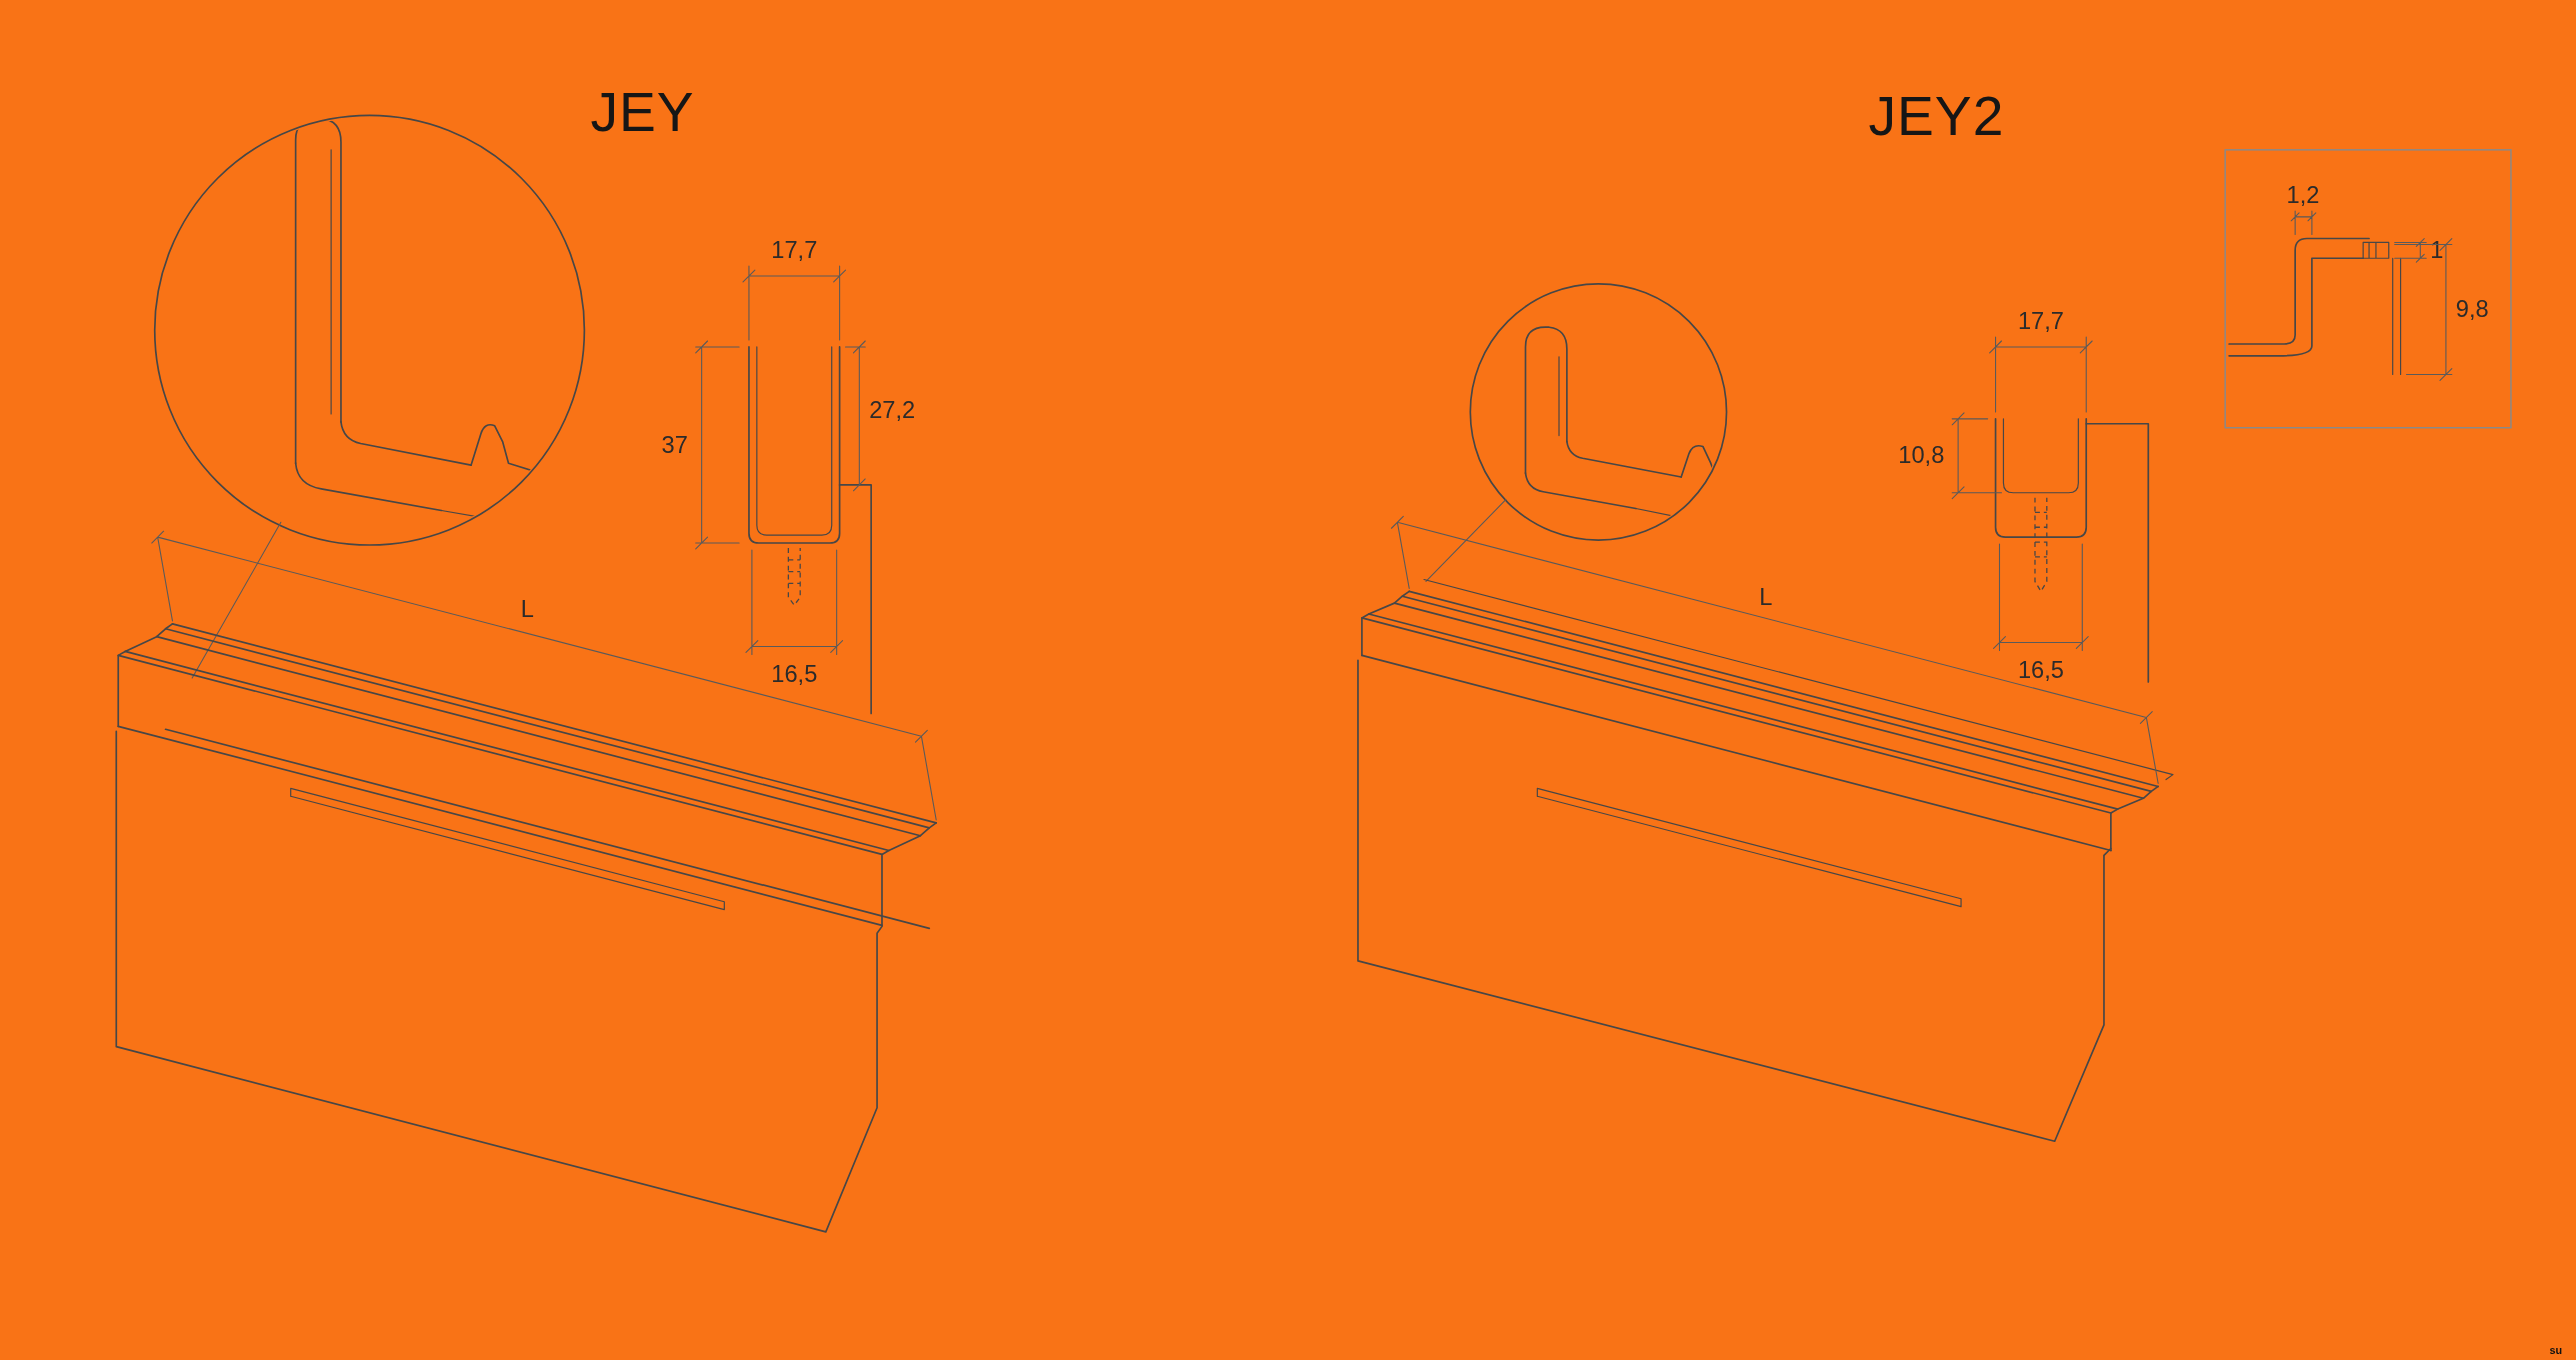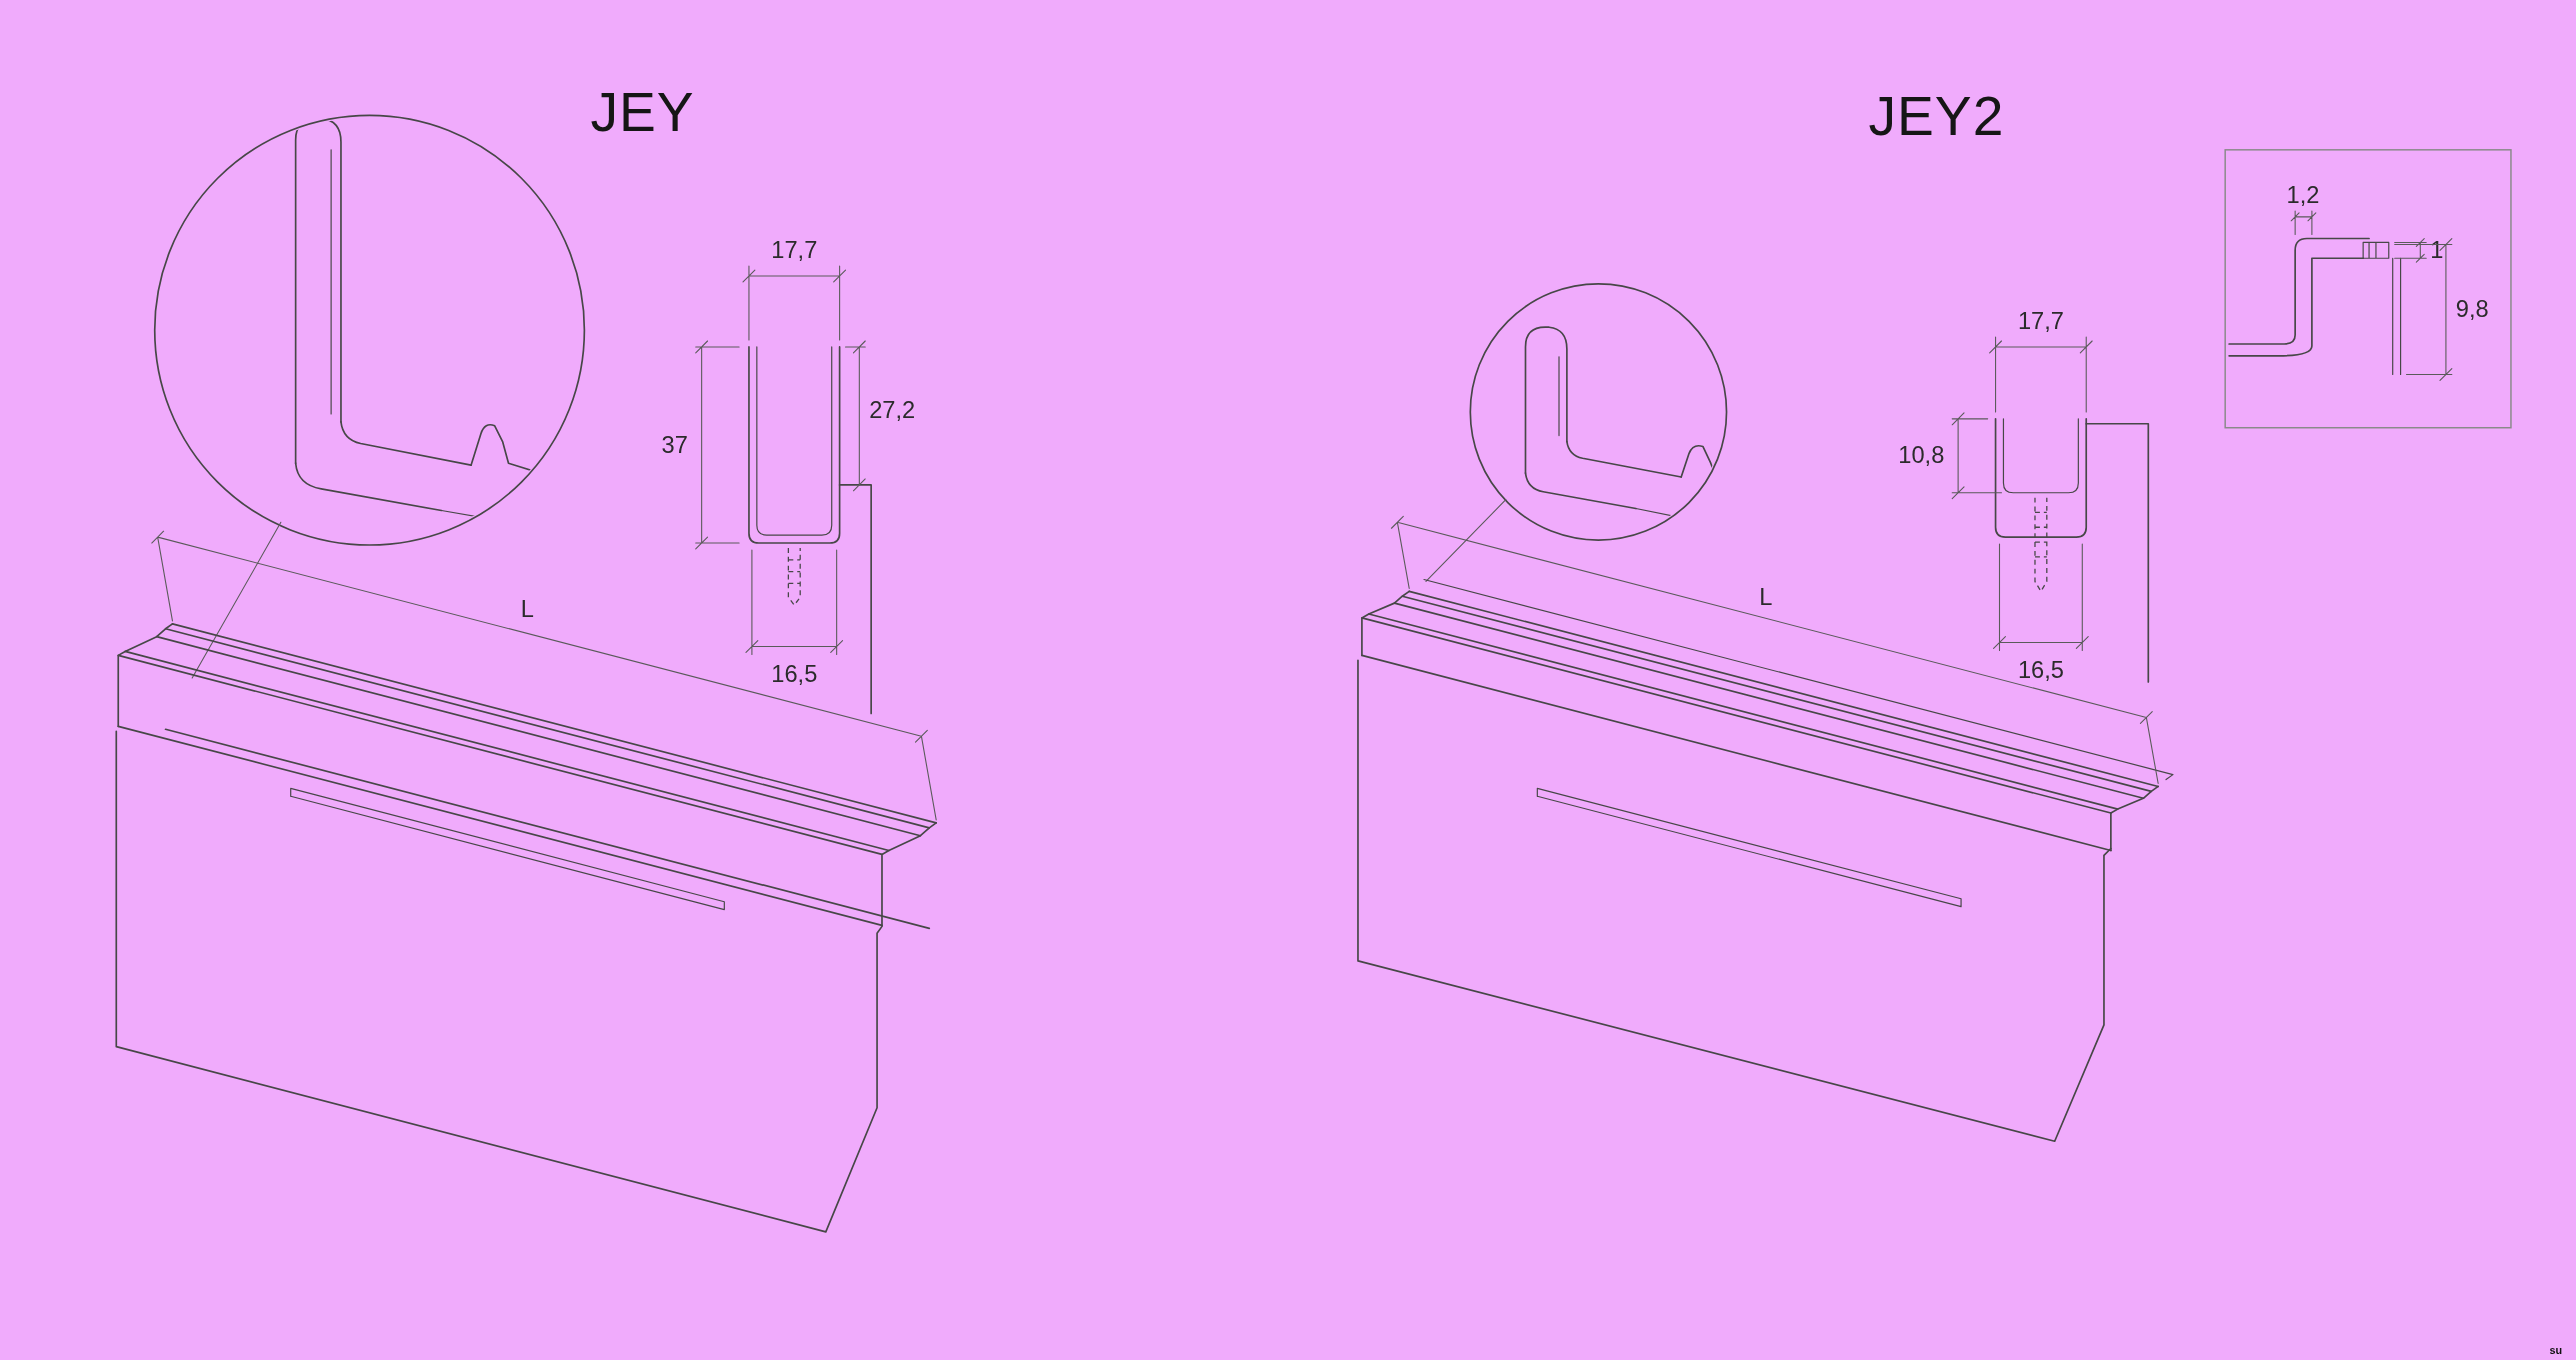--- a/index.html
+++ b/index.html
@@ -1,16 +1,16 @@
 <!DOCTYPE html>
 <html><head>
 <meta charset="utf-8">
 <style>
   html,body{margin:0;padding:0;background:#ffffff;}
-  .stage{position:relative;width:2576px;height:1361px;background:#f0abfc;overflow:hidden;
+  .stage{position:relative;width:2576px;height:1361px;background:#f97316;overflow:hidden;
          font-family:"Liberation Sans", sans-serif;text-align:right;}
   svg{display:block;}
   .draw{stroke:#474747;stroke-width:1.7;fill:none;stroke-linejoin:round;stroke-linecap:round;}
   .thin{stroke-width:1.2;}
   .dim{stroke:#5a5a5a;stroke-width:1.1;fill:none;stroke-linecap:round;}
   .dashed{stroke:#474747;stroke-width:1.3;fill:none;stroke-dasharray:5 4;}
   .dim-text{font-family:"Liberation Sans", sans-serif;font-size:24px;fill:#2b2b2b;}
   .title-text{font-family:"Liberation Sans", sans-serif;font-size:56px;fill:#161616;letter-spacing:1px;}
   .watermark-text{font-family:"Liberation Sans", sans-serif;font-size:11px;font-weight:bold;fill:#111;}
   .box{stroke:#8a8a8a;stroke-width:1.5;fill:none;}

